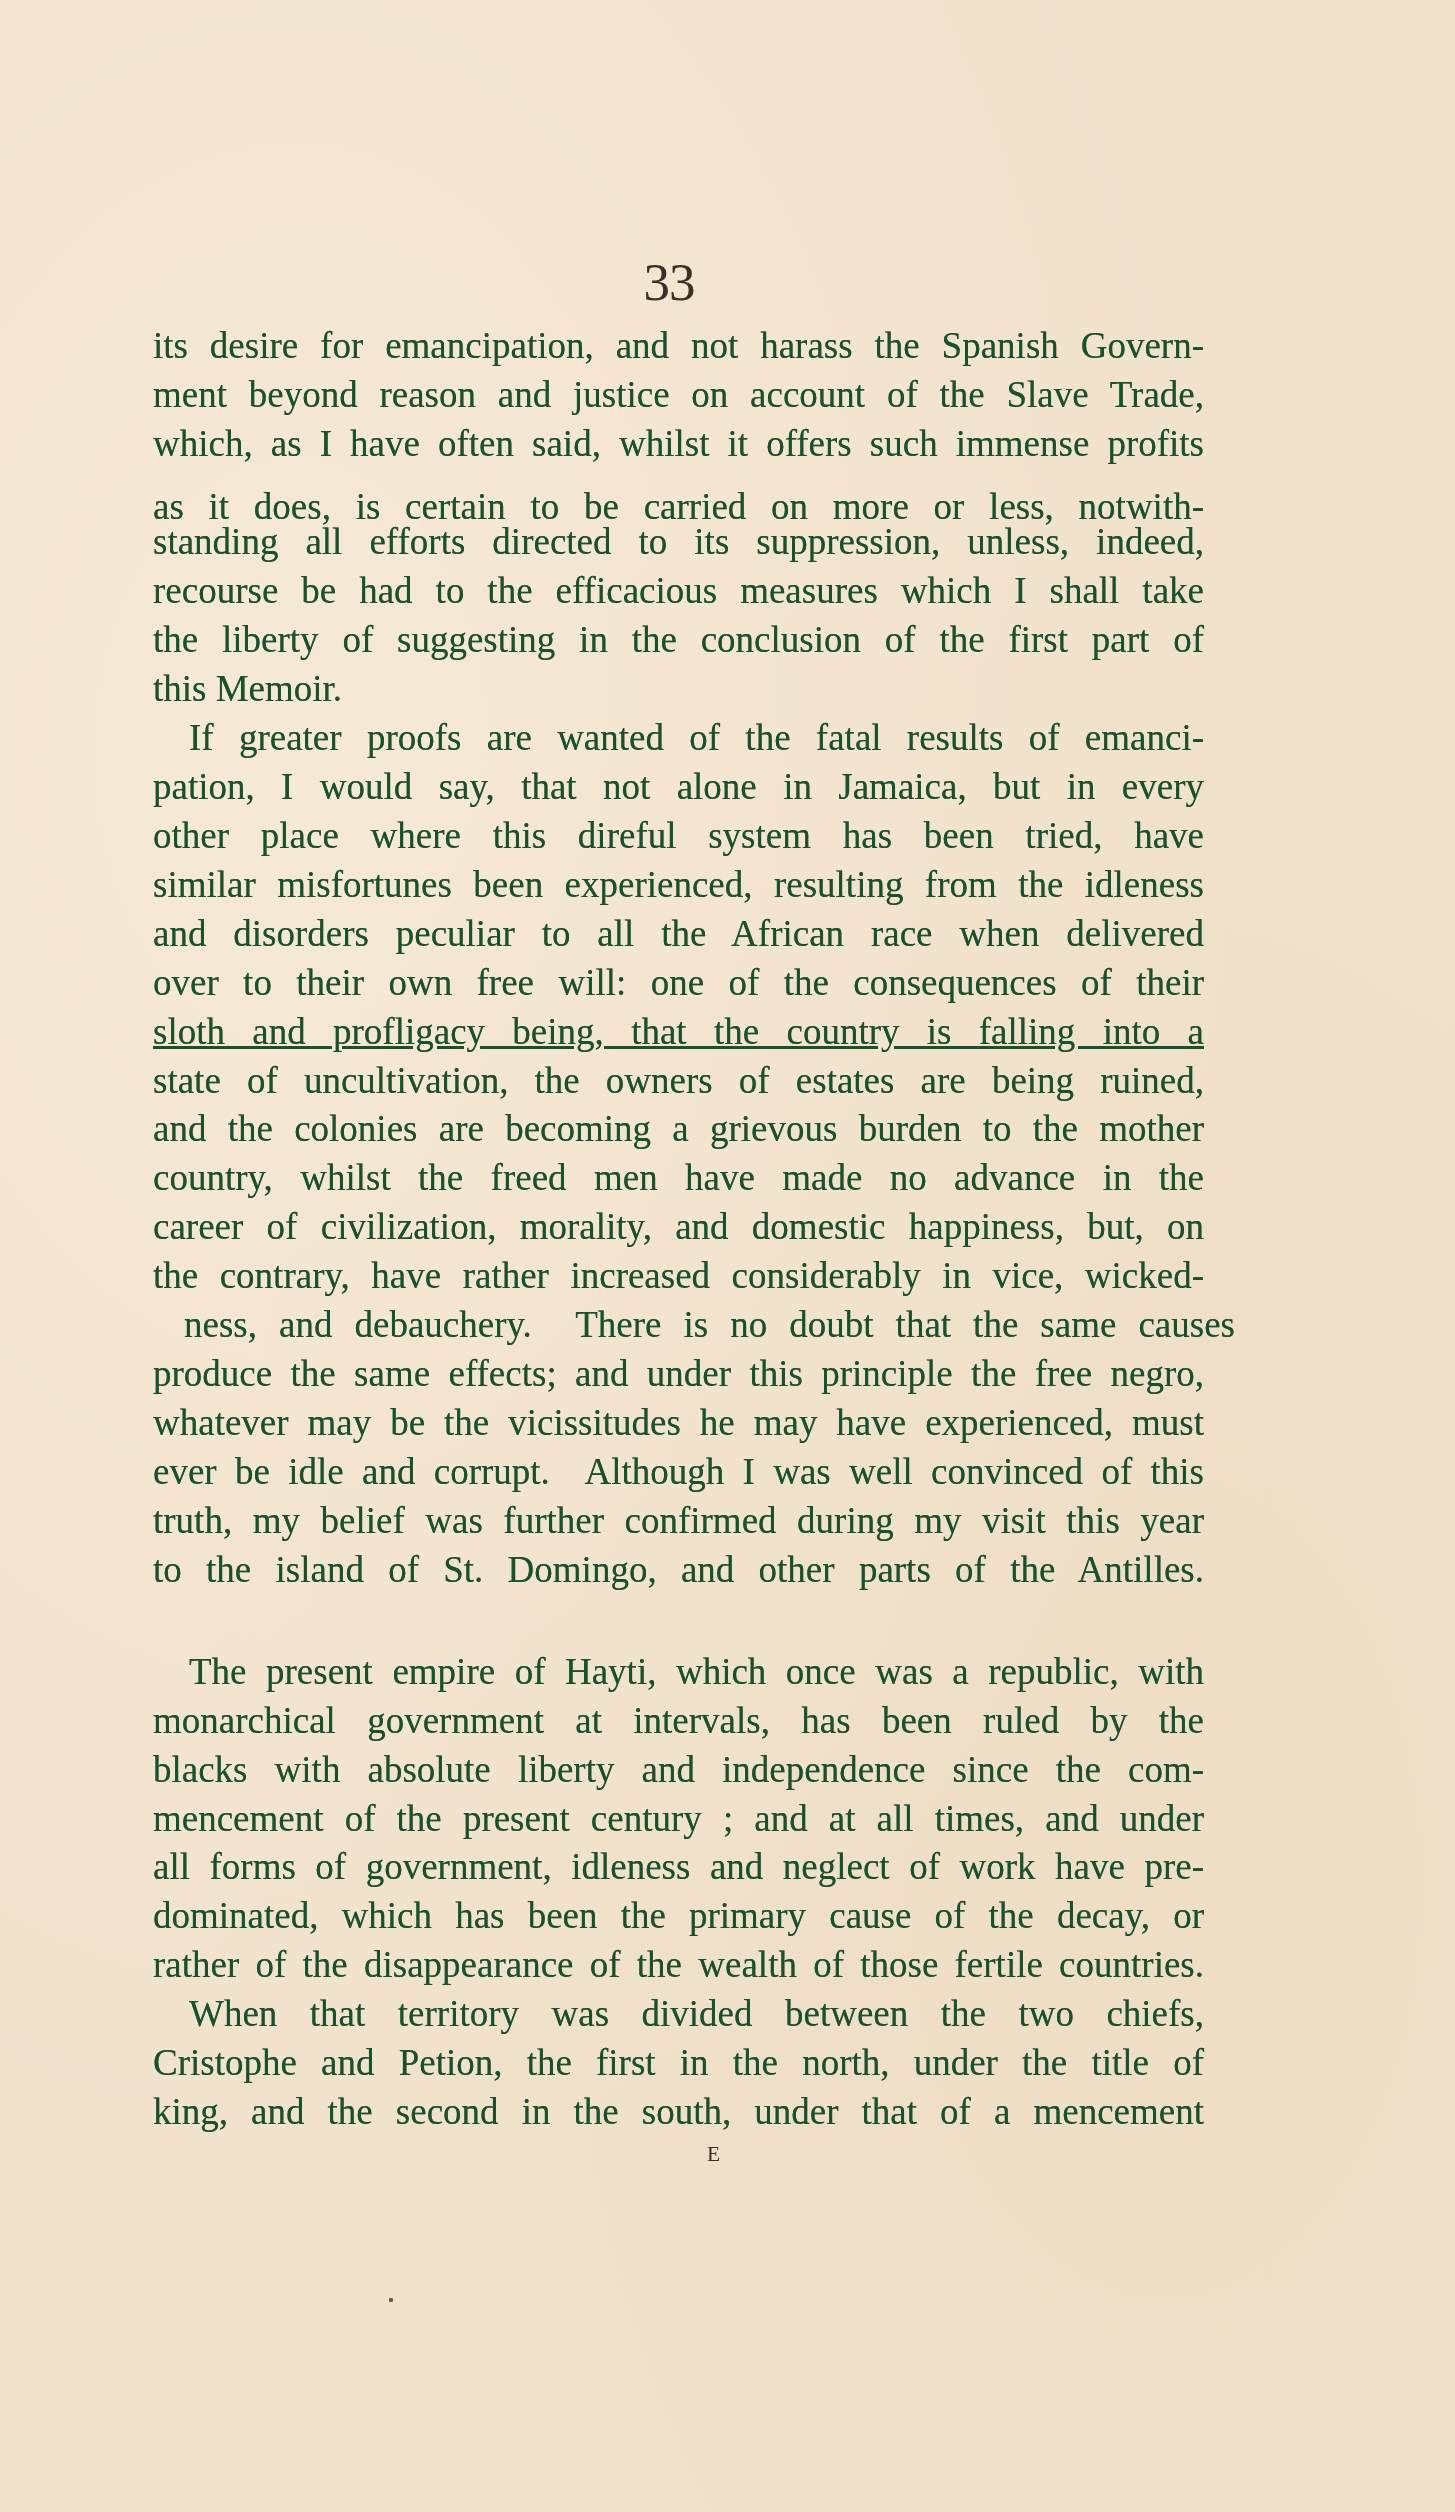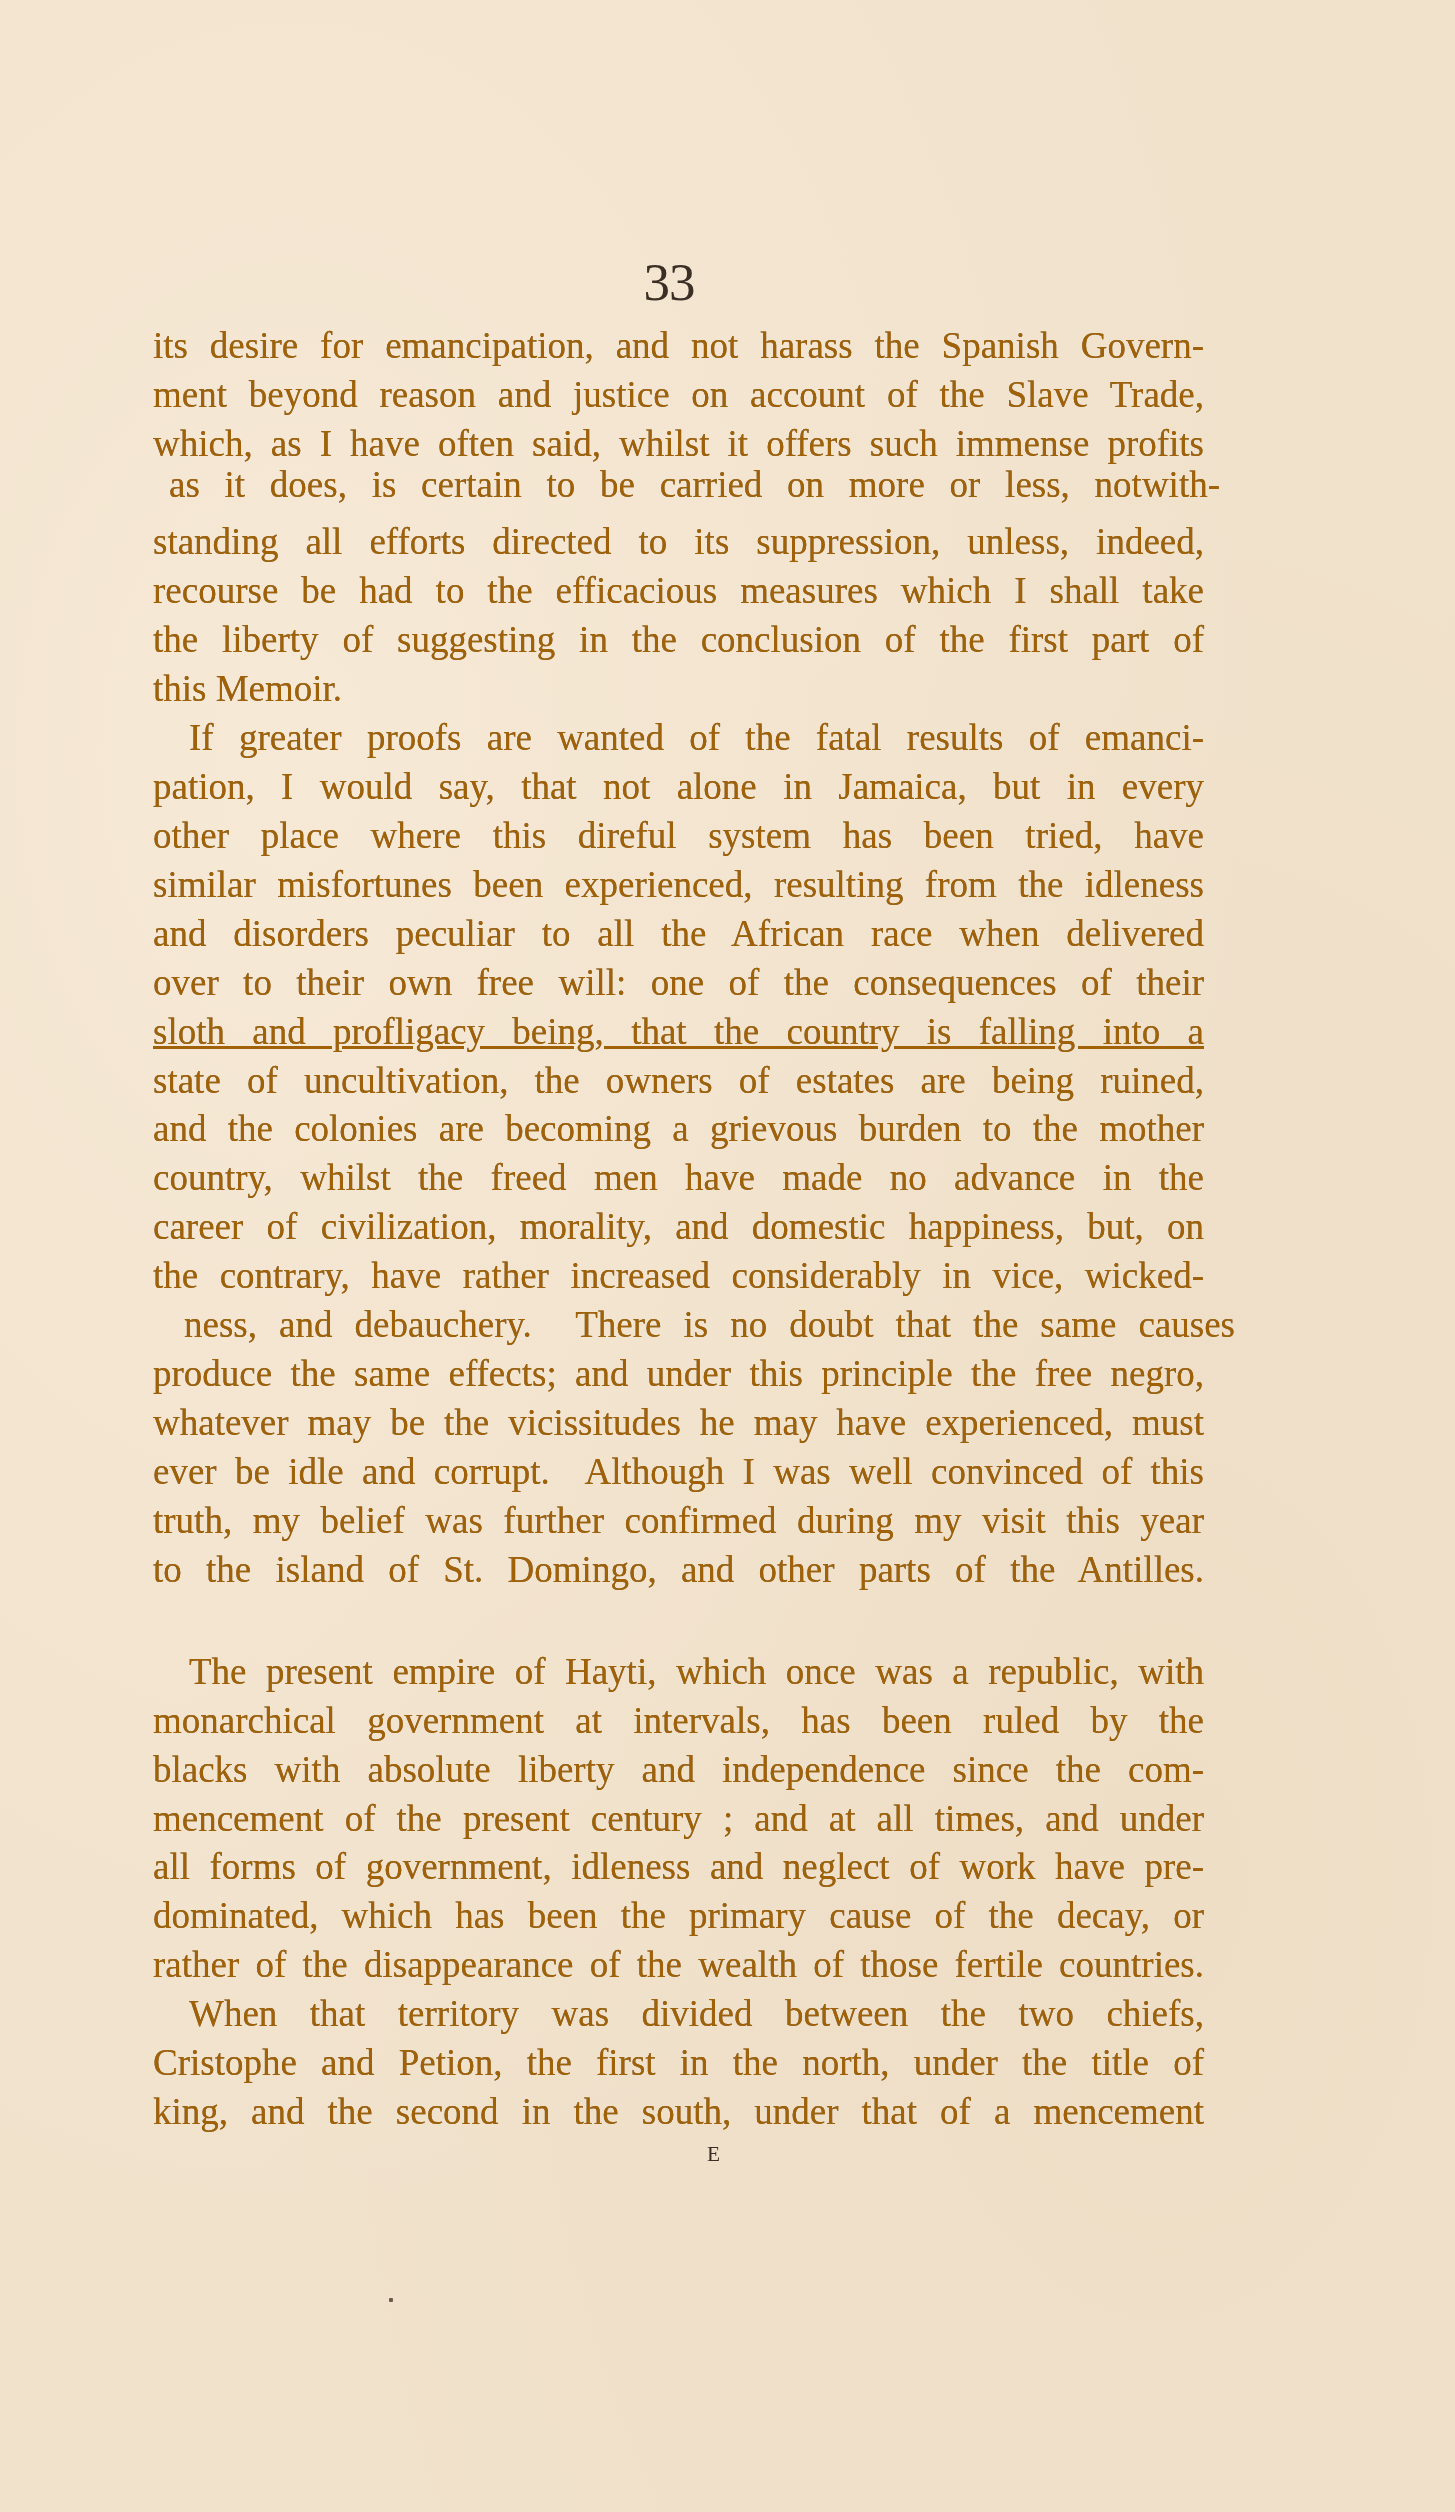--- a/index.html
+++ b/index.html
@@ -38,21 +38,21 @@
     .line {
       position: absolute;
       left: 153px;
       width: 1051px;
       font-size: 37px;
       line-height: 43px;
       height: 43px;
       white-space: nowrap;
       text-align: justify;
       text-align-last: justify;
-      color: #a16207;
+      color: #14532d;
       text-shadow: 0 0 0.4px rgba(40,30,20,0.6);
     }
     .line.indent {
       left: 189px;
       width: 1015px;
     }
     .line.last {
       text-align: left;
       text-align-last: left;
     }
@@ -79,21 +79,21 @@
 </head>
 <body>
 
 <div class="page">
   <div class="page-number">33</div>
 
   <div>
     <div class="line" style="top: 324px; white-space: pre;">its desire for emancipation, and not harass the Spanish Govern-</div>
     <div class="line" style="top: 373px; white-space: pre;">ment beyond reason and justice on account of the Slave Trade,</div>
     <div class="line" style="top: 422px; white-space: pre;">which, as I have often said, whilst it offers such immense profits</div>
-    <div class="line" style="top: 463px; white-space: pre; margin-left: 16px;">as it does, is certain to be carried on more or less, notwith-</div>
+    <div class="line" style="top: 485px; white-space: pre;">as it does, is certain to be carried on more or less, notwith-</div>
     <div class="line" style="top: 520px; white-space: pre;">standing all efforts directed to its suppression, unless, indeed,</div>
     <div class="line" style="top: 569px; white-space: pre;">recourse be had to the efficacious measures which I shall take</div>
     <div class="line" style="top: 618px; white-space: pre;">the liberty of suggesting in the conclusion of the first part of</div>
     <div class="line last" style="top: 667px; white-space: pre;">this Memoir.</div>
   </div>
 
   <div>
     <div class="line indent" style="top: 716px; white-space: pre;">If greater proofs are wanted of the fatal results of emanci-</div>
     <div class="line" style="top: 765px; white-space: pre;">pation, I would say, that not alone in Jamaica, but in every</div>
     <div class="line" style="top: 814px; white-space: pre;">other place where this direful system has been tried, have</div>

